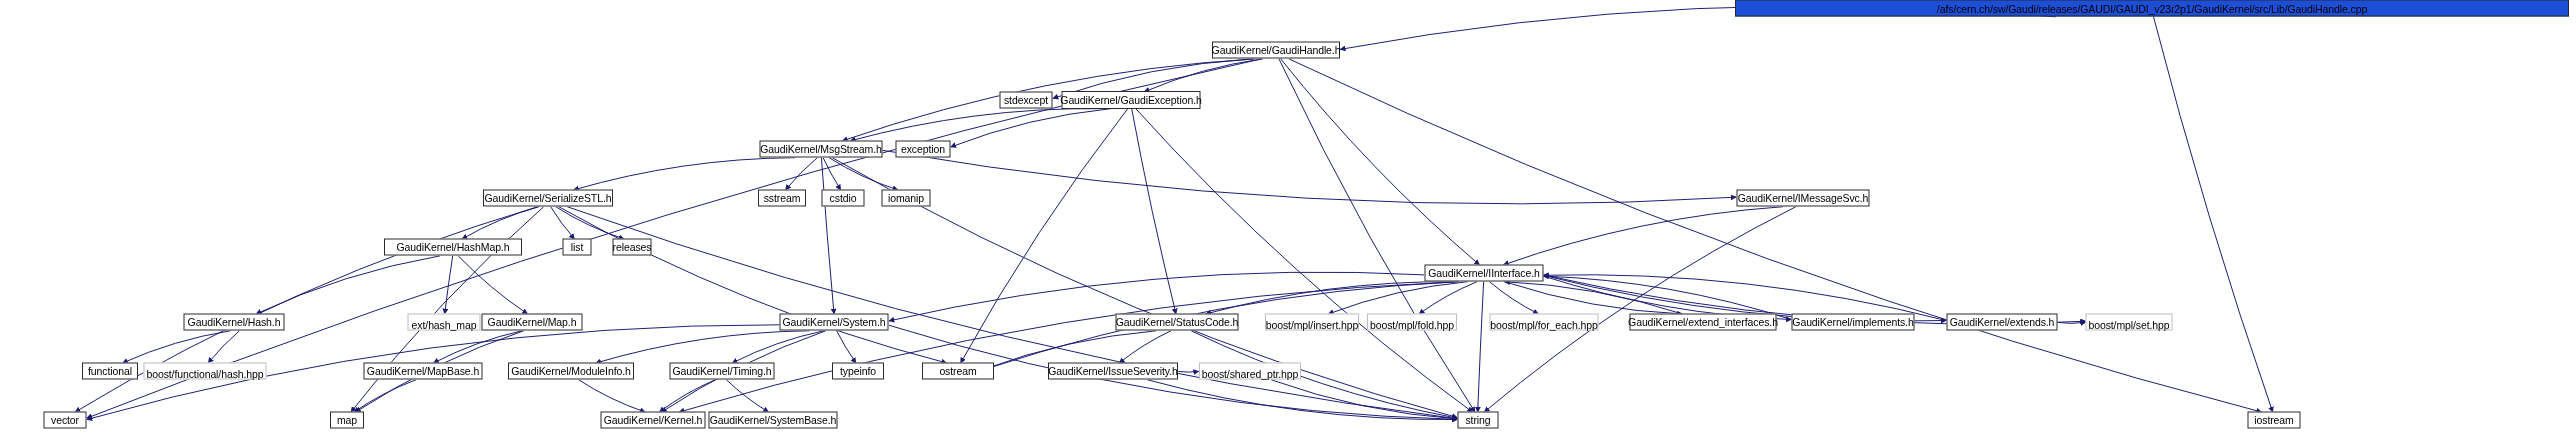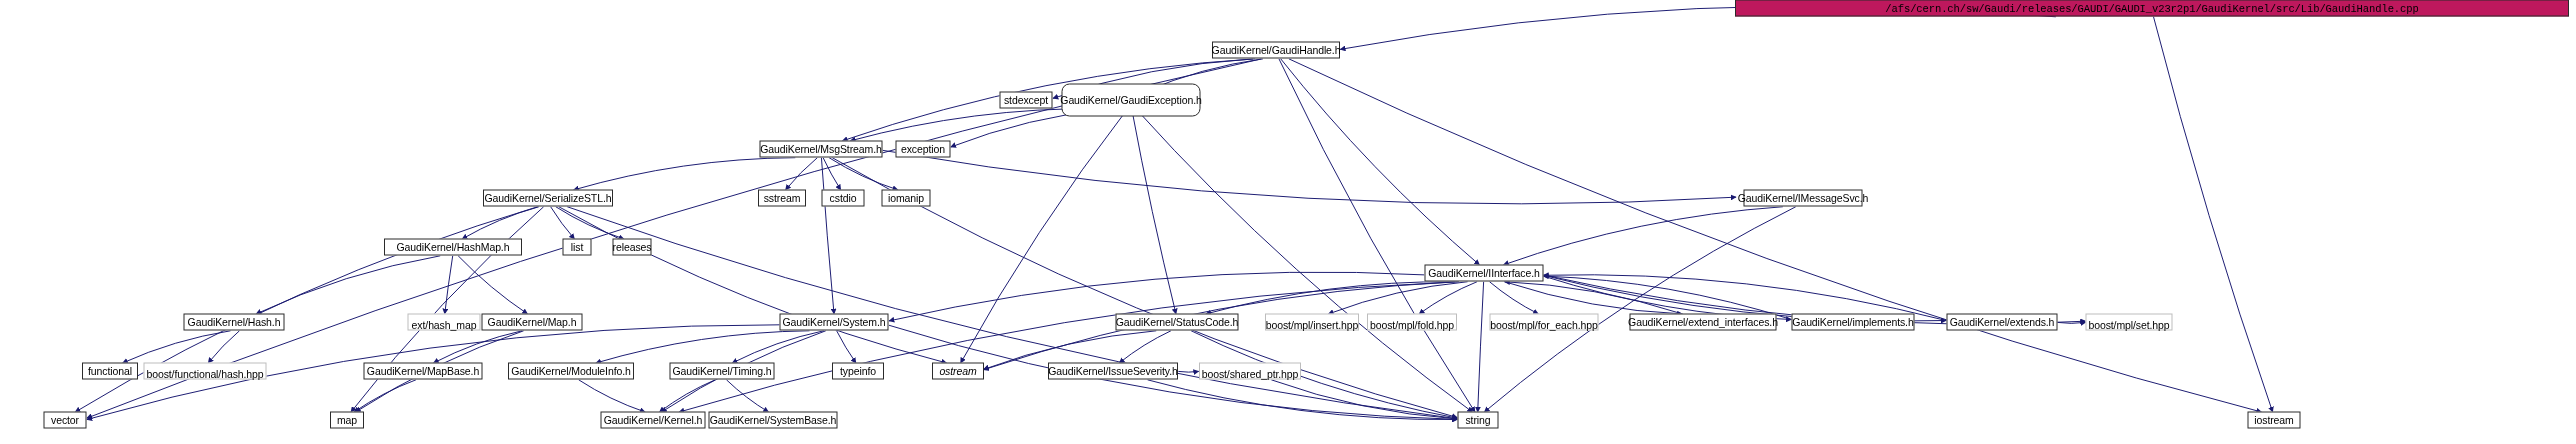--- a/index.html
+++ b/index.html
@@ -22,21 +22,21 @@
     white-space:nowrap;
     color:#000000;
     font-size:10.5px;
     line-height:1;
     letter-spacing:-0.1px;
     transform:translate(-50%,-50%);
     z-index:5;
   }
   .node.local{border:1.1px solid #2b2b2b;}
   .node.extern{border:0.8px solid #bdbdbd;align-items:flex-end;}
-  .node.root{border:1.1px solid #2b2b2b;background:#be185d;font-family:Liberation Mono, monospace;}
+  .node.root{border:1.1px solid #2b2b2b;background:#1d4ed8;}
 </style>
 </head>
 <body>
 
 <div id="canvas">
   <svg id="edges" viewBox="0 0 3677 635" preserveAspectRatio="none">
     <defs>
       <marker id="ar" viewBox="0 0 10 10" refX="9" refY="5" markerWidth="6" markerHeight="6" orient="auto-start-reverse">
         <path d="M0,0 L10,5 L0,10 z" fill="#191970"></path>
       </marker>
@@ -116,42 +116,42 @@
   <div id="nodes">
       <div class="node root" style="left: 2152px; top: 8.4px; width: 834px; height: 17px;">
         <span>/afs/cern.ch/sw/Gaudi/releases/GAUDI/GAUDI_v23r2p1/GaudiKernel/src/Lib/GaudiHandle.cpp</span>
       </div>
       <div class="node local" style="left: 1276px; top: 50px; width: 128px; height: 17px;">
         <span>GaudiKernel/GaudiHandle.h</span>
       </div>
       <div class="node local" style="left: 1026px; top: 100px; width: 53px; height: 17px;">
         <span>stdexcept</span>
       </div>
-      <div class="node local" style="left: 1131px; top: 100px; width: 139px; height: 33px; border-radius: 8px;">
+      <div class="node local" style="left: 1131px; top: 100px; width: 139px; height: 18px;">
         <span>GaudiKernel/GaudiException.h</span>
       </div>
       <div class="node local" style="left: 821px; top: 149px; width: 123px; height: 17px;">
         <span>GaudiKernel/MsgStream.h</span>
       </div>
       <div class="node local" style="left: 923px; top: 149px; width: 55px; height: 17px;">
         <span>exception</span>
       </div>
       <div class="node local" style="left: 548px; top: 198px; width: 130px; height: 17px;">
         <span>GaudiKernel/SerializeSTL.h</span>
       </div>
       <div class="node local" style="left: 782px; top: 198px; width: 48px; height: 17px;">
         <span>sstream</span>
       </div>
       <div class="node local" style="left: 843px; top: 198px; width: 43px; height: 17px;">
         <span>cstdio</span>
       </div>
       <div class="node local" style="left: 906px; top: 198px; width: 49px; height: 17px;">
         <span>iomanip</span>
       </div>
-      <div class="node local" style="left: 1803px; top: 198px; width: 119px; height: 17px;">
+      <div class="node local" style="left: 1803px; top: 198px; width: 133px; height: 17px;">
         <span>GaudiKernel/IMessageSvc.h</span>
       </div>
       <div class="node local" style="left: 453px; top: 247px; width: 138px; height: 17px;">
         <span>GaudiKernel/HashMap.h</span>
       </div>
       <div class="node local" style="left: 577px; top: 247px; width: 29px; height: 17px;">
         <span>list</span>
       </div>
       <div class="node local" style="left: 632px; top: 247px; width: 39px; height: 17px;">
         <span>releases</span>
@@ -206,21 +206,21 @@
       </div>
       <div class="node local" style="left: 571px; top: 371px; width: 126px; height: 17px;">
         <span>GaudiKernel/ModuleInfo.h</span>
       </div>
       <div class="node local" style="left: 722px; top: 371px; width: 105px; height: 17px;">
         <span>GaudiKernel/Timing.h</span>
       </div>
       <div class="node local" style="left: 858px; top: 371px; width: 52px; height: 17px;">
         <span>typeinfo</span>
       </div>
-      <div class="node local" style="left: 958px; top: 371px; width: 52px; height: 17px; font-style: italic;">
+      <div class="node local" style="left: 958px; top: 371px; width: 72px; height: 17px;">
         <span>ostream</span>
       </div>
       <div class="node local" style="left: 1113px; top: 371px; width: 130px; height: 17px;">
         <span>GaudiKernel/IssueSeverity.h</span>
       </div>
       <div class="node extern" style="left: 1250px; top: 371px; width: 102px; height: 17px;">
         <span>boost/shared_ptr.hpp</span>
       </div>
       <div class="node local" style="left: 65px; top: 420px; width: 43px; height: 17px;">
         <span>vector</span>

